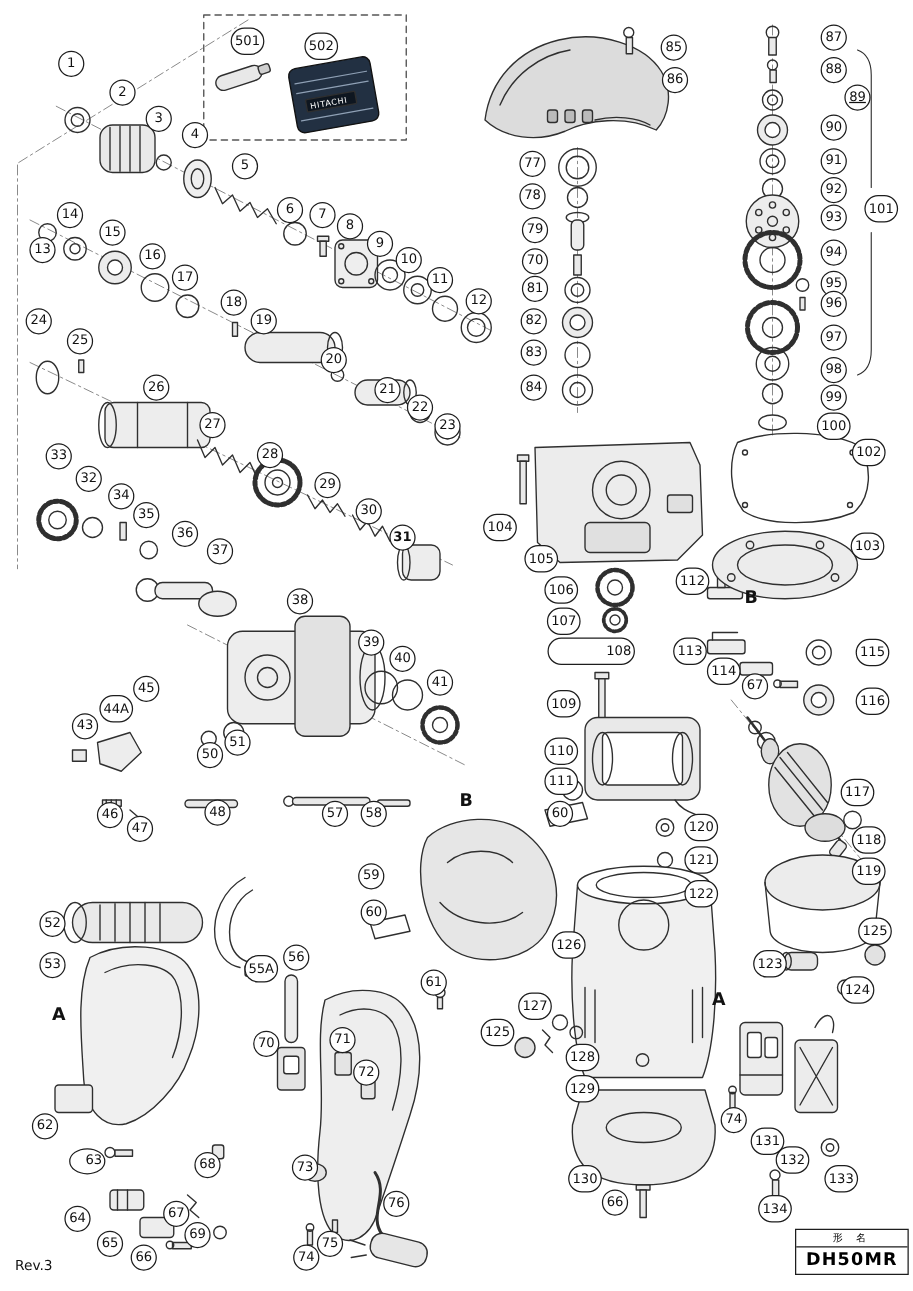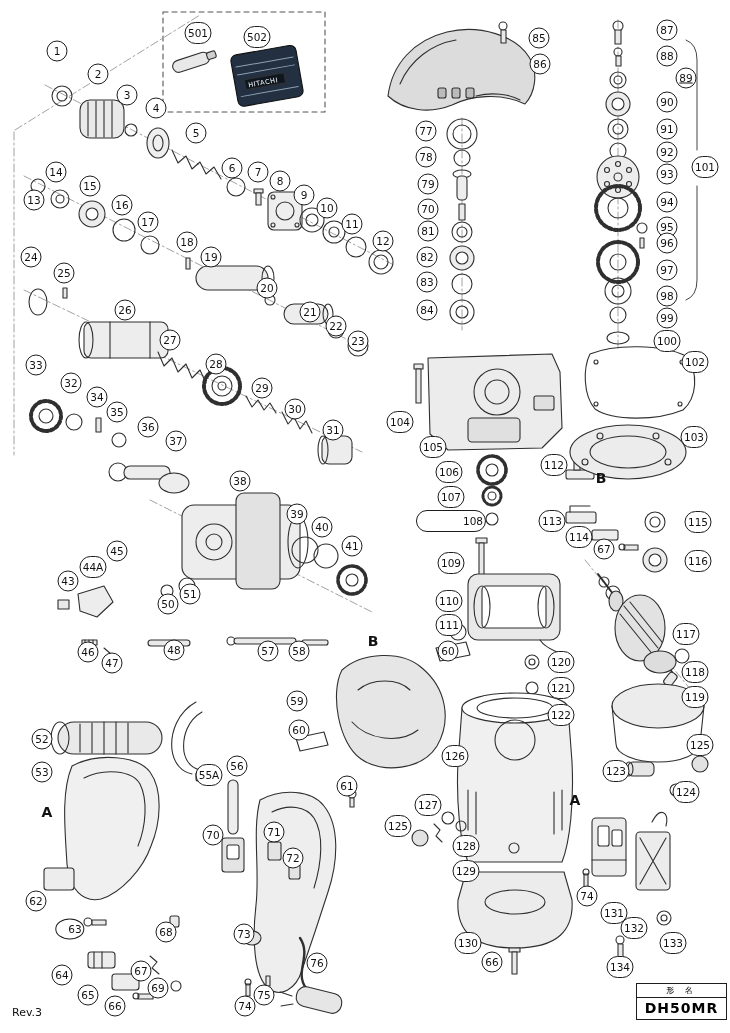--- a/index.html
+++ b/index.html
@@ -365,23 +365,23 @@
       <div class="balloon" style="left: 310px; top: 312px;">21</div>
       <div class="balloon" style="left: 336px; top: 326px;">22</div>
       <div class="balloon" style="left: 358px; top: 341px;">23</div>
       <div class="balloon" style="left: 31px; top: 257px;">24</div>
       <div class="balloon" style="left: 64px; top: 273px;">25</div>
       <div class="balloon" style="left: 125px; top: 310px;">26</div>
       <div class="balloon" style="left: 170px; top: 340px;">27</div>
       <div class="balloon" style="left: 216px; top: 364px;">28</div>
       <div class="balloon" style="left: 262px; top: 388px;">29</div>
       <div class="balloon" style="left: 295px; top: 409px;">30</div>
-      <div class="balloon" style="left: 333px; top: 430px;">31</div>
+      <div class="balloon" style="left: 322px; top: 430px; font-weight: bold;">31</div>
       <div class="balloon" style="left: 71px; top: 383px;">32</div>
-      <div class="balloon" style="left: 36px; top: 365px;">33</div>
+      <div class="balloon" style="left: 47px; top: 365px;">33</div>
       <div class="balloon" style="left: 97px; top: 397px;">34</div>
       <div class="balloon" style="left: 117px; top: 412px;">35</div>
       <div class="balloon" style="left: 148px; top: 427px;">36</div>
       <div class="balloon" style="left: 176px; top: 441px;">37</div>
       <div class="balloon" style="left: 240px; top: 481px;">38</div>
       <div class="balloon" style="left: 297px; top: 514px;">39</div>
       <div class="balloon" style="left: 322px; top: 527px;">40</div>
       <div class="balloon" style="left: 352px; top: 546px;">41</div>
       <div class="balloon" style="left: 68px; top: 581px;">43</div>
       <div class="balloon wide" style="left: 93px; top: 567px;">44A</div>
@@ -443,21 +443,21 @@
       <div class="balloon" style="left: 667px; top: 296px;">98</div>
       <div class="balloon" style="left: 667px; top: 318px;">99</div>
       <div class="balloon wide" style="left: 667px; top: 341px;">100</div>
       <div class="balloon wide" style="left: 705px; top: 167px;">101</div>
       <div class="balloon wide" style="left: 695px; top: 362px;">102</div>
       <div class="balloon wide" style="left: 694px; top: 437px;">103</div>
       <div class="balloon wide" style="left: 400px; top: 422px;">104</div>
       <div class="balloon wide" style="left: 433px; top: 447px;">105</div>
       <div class="balloon wide" style="left: 449px; top: 472px;">106</div>
       <div class="balloon wide" style="left: 451px; top: 497px;">107</div>
-      <div class="balloon wide" style="left: 451px; top: 521px; padding-left: 46px;">108</div>
+      <div class="balloon wide" style="left: 473px; top: 521px; padding-left: 46px;">108</div>
       <div class="balloon wide" style="left: 451px; top: 563px;">109</div>
       <div class="balloon wide" style="left: 449px; top: 601px;">110</div>
       <div class="balloon wide" style="left: 449px; top: 625px;">111</div>
       <div class="balloon wide" style="left: 554px; top: 465px;">112</div>
       <div class="balloon wide" style="left: 552px; top: 521px;">113</div>
       <div class="balloon wide" style="left: 579px; top: 537px;">114</div>
       <div class="balloon wide" style="left: 698px; top: 522px;">115</div>
       <div class="balloon wide" style="left: 698px; top: 561px;">116</div>
       <div class="balloon wide" style="left: 686px; top: 634px;">117</div>
       <div class="balloon wide" style="left: 695px; top: 672px;">118</div>

